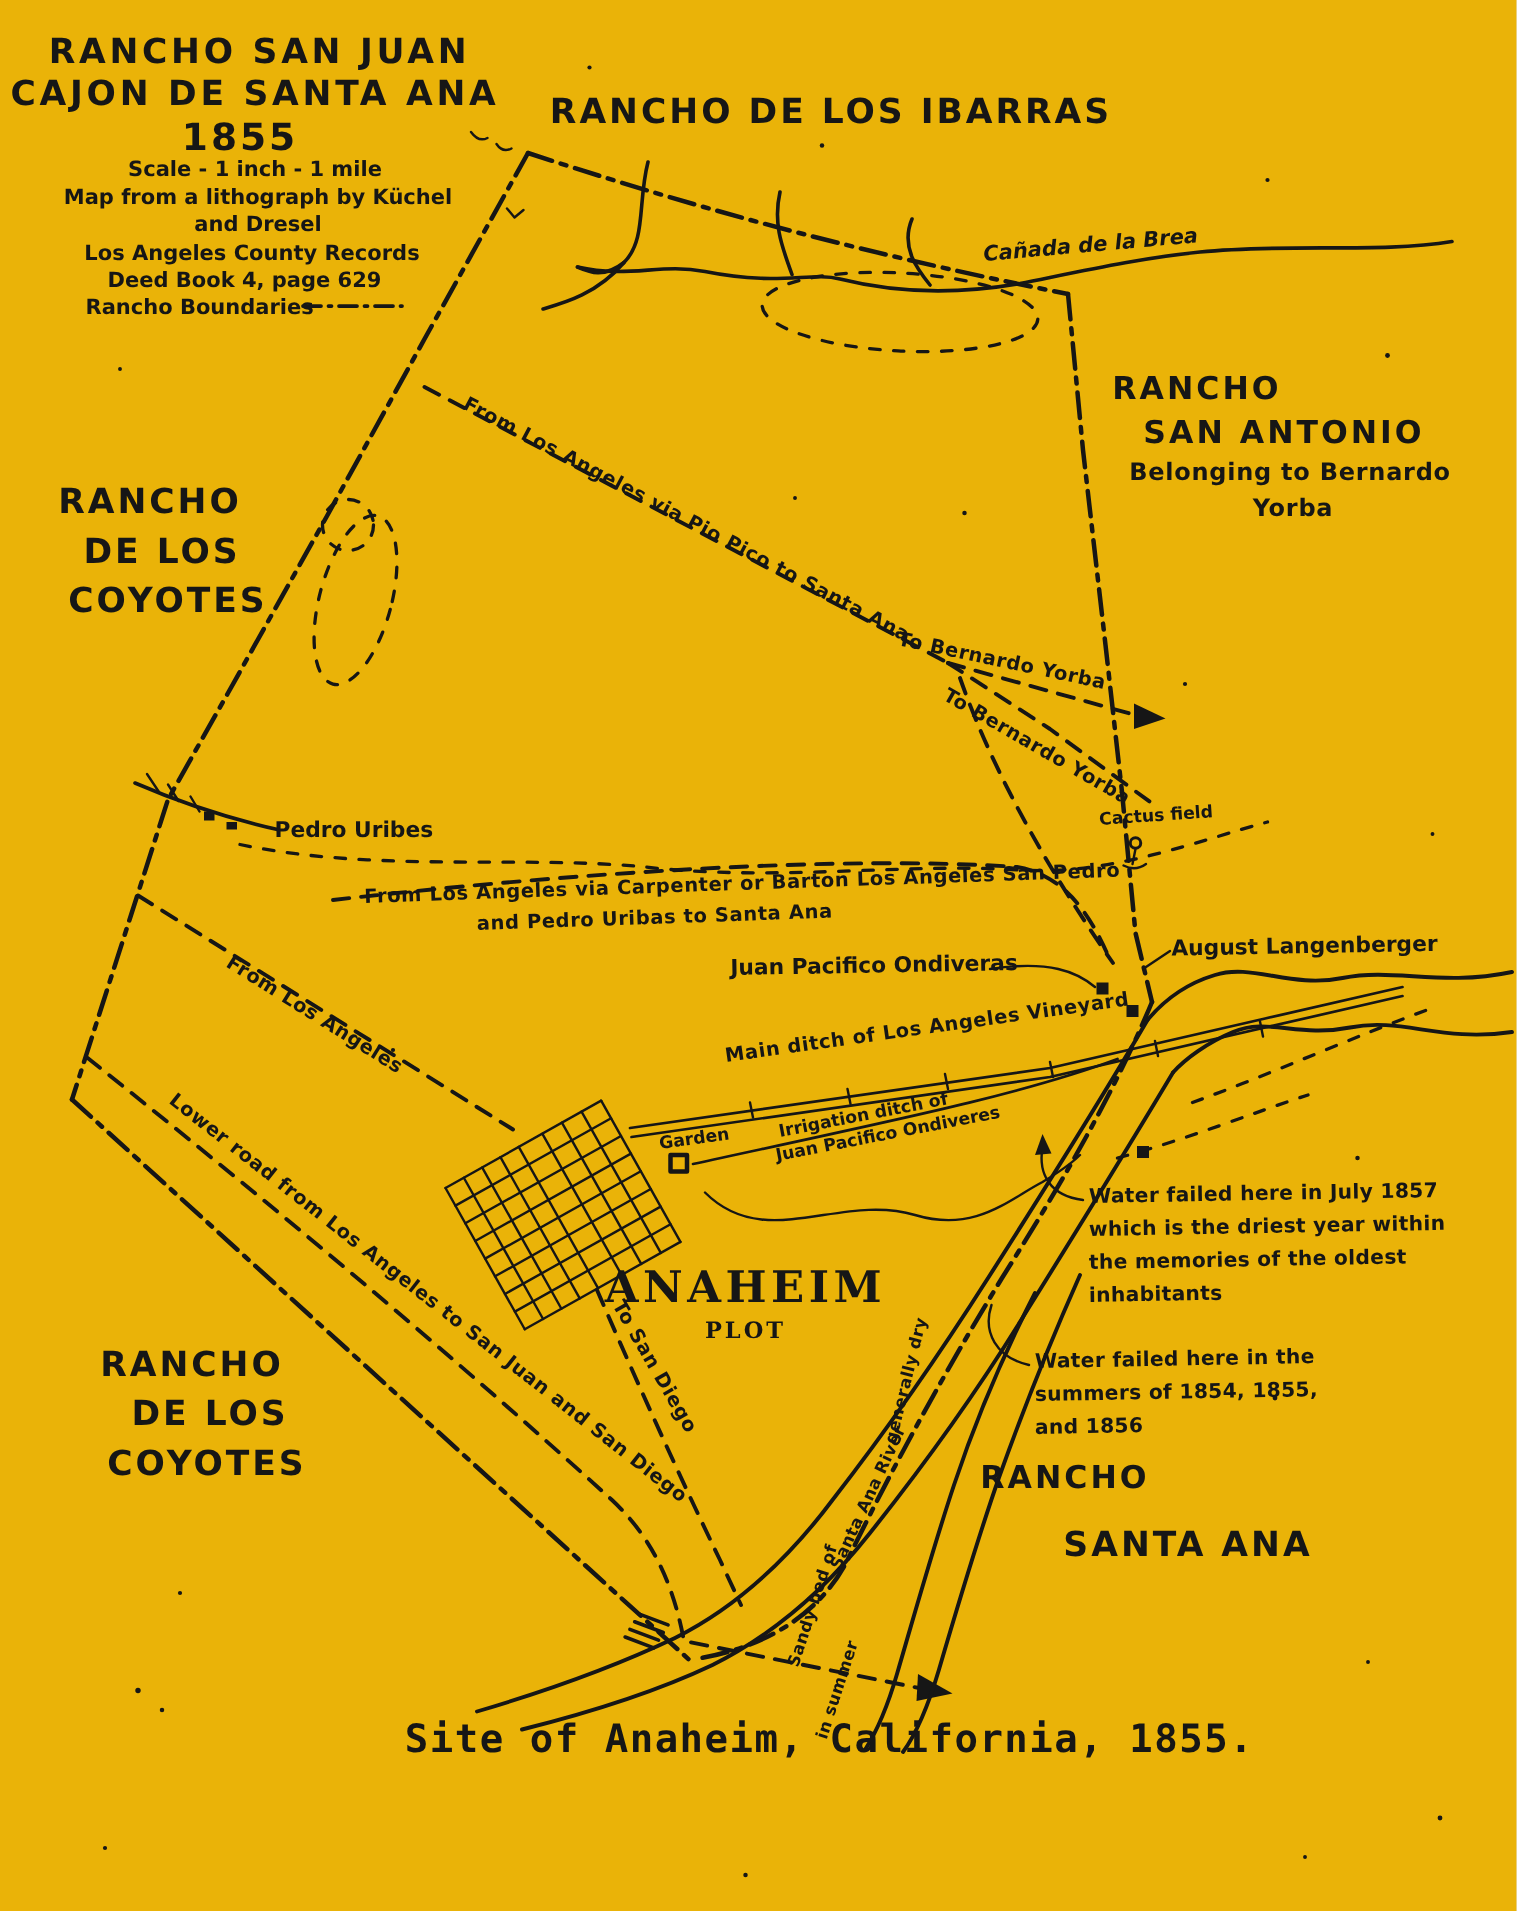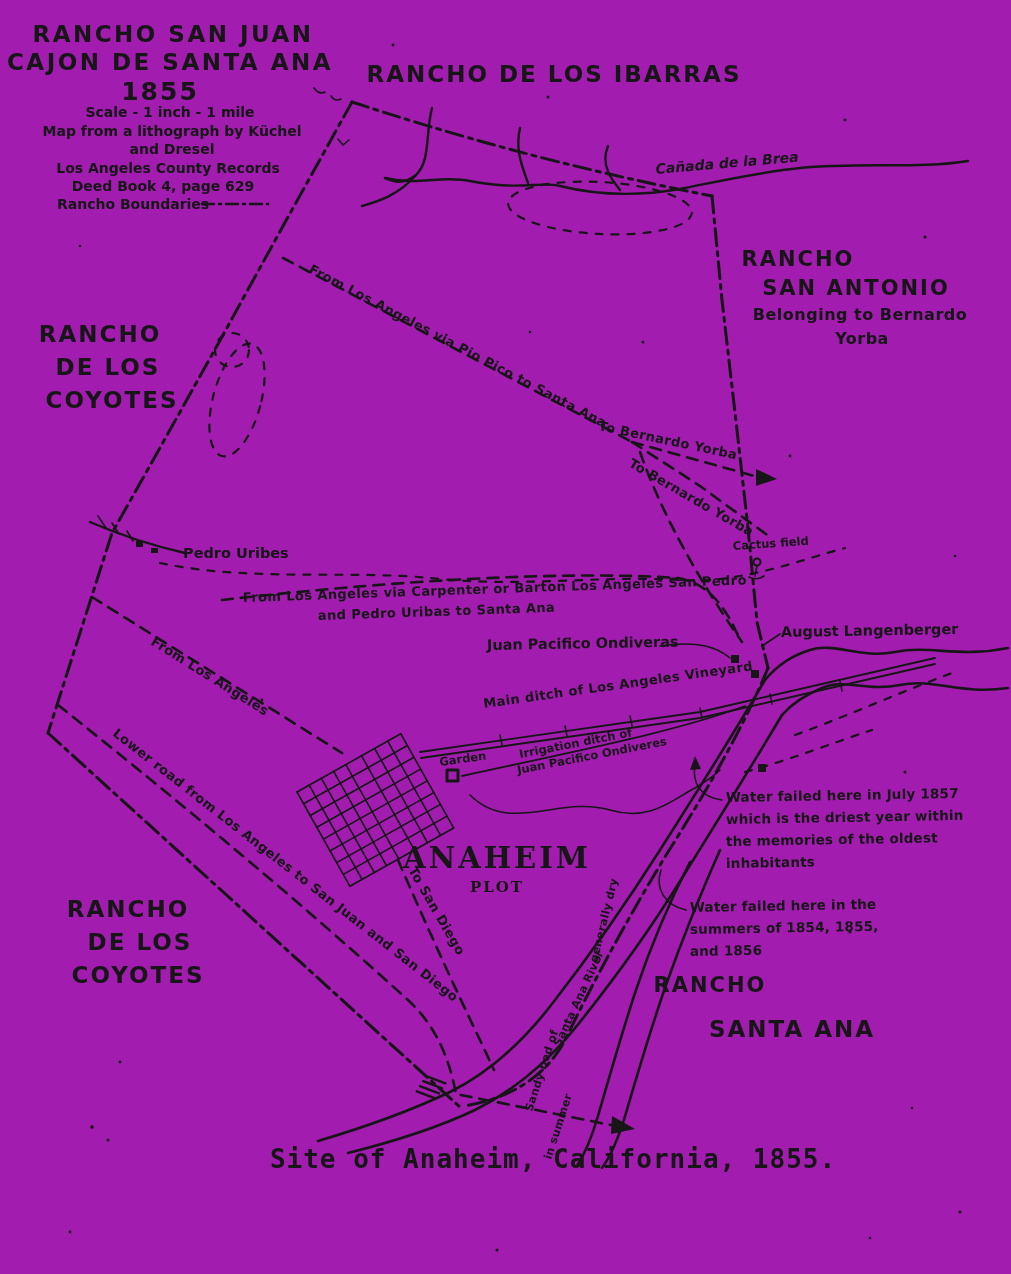--- a/index.html
+++ b/index.html
@@ -1,17 +1,17 @@
 <!DOCTYPE html>
 <html><head>
 <meta charset="utf-8">
 <style>
   html,body{margin:0;padding:0;background:#e8e8e4;}
   .scan{
-    width:1011px;height:1274px;background:#a21caf;position:relative;margin:0 auto;
+    width:1011px;height:1274px;background:#eab308;position:relative;margin:0 auto;
     font-family:"DejaVu Sans",sans-serif;overflow:hidden;
   }
   svg{display:block;}
   svg text{fill:#161616;}
   .hand{font-family:"DejaVu Sans",sans-serif;font-weight:bold;}
   .t-title{font-size:23px;letter-spacing:2.5px;}
   .t-year{font-size:25px;letter-spacing:2px;}
   .t-rancho{font-size:23px;letter-spacing:2px;}
   .t-rancho2{font-size:21px;letter-spacing:2px;}
   .t-med{font-size:16px;letter-spacing:.5px;}

